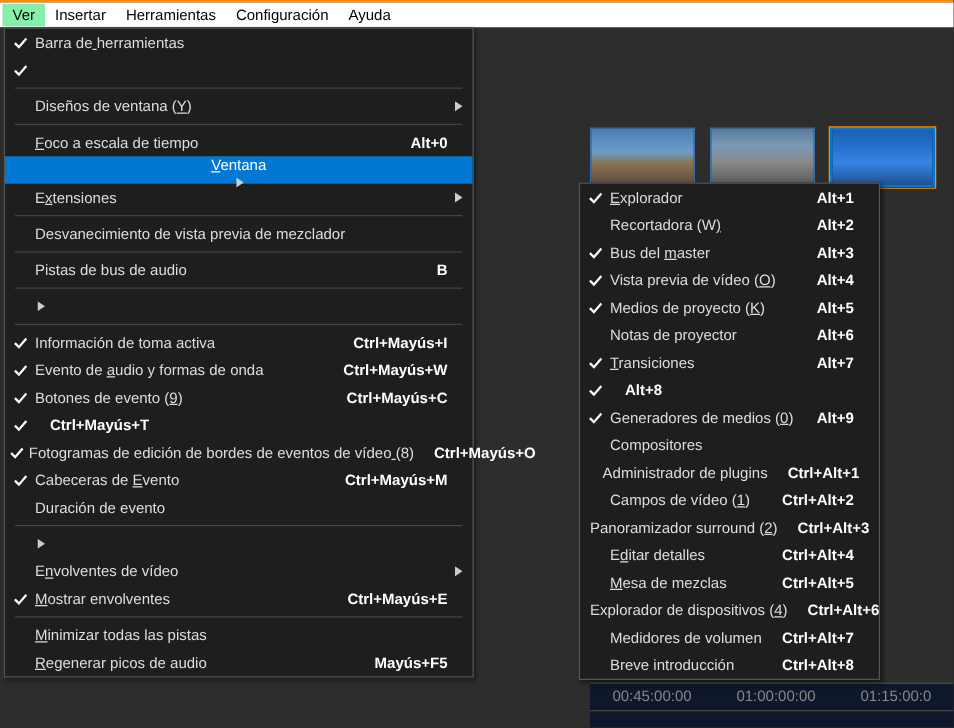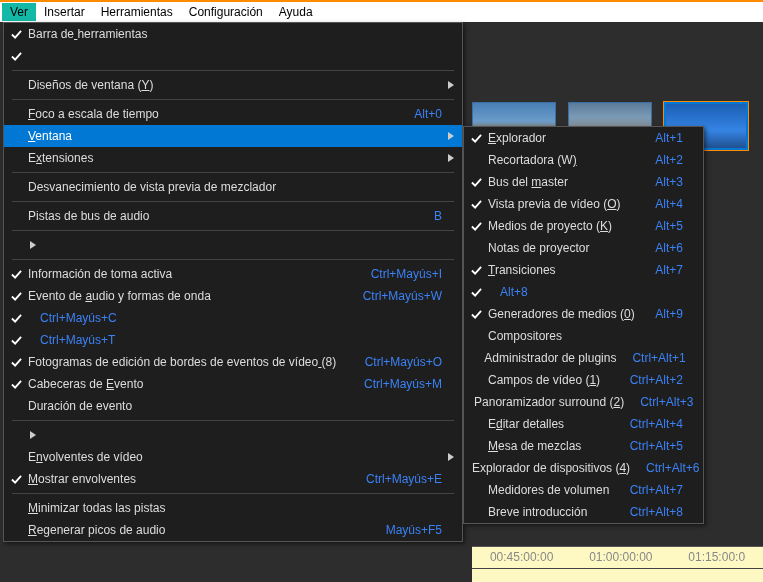--- a/index.html
+++ b/index.html
@@ -1,38 +1,38 @@
 <!DOCTYPE html>
 <html><head>
 <meta charset="utf-8">
 <style>
   * { box-sizing: border-box; margin: 0; padding: 0; font-family: "Segoe UI", Tahoma, sans-serif; font-size: 12px; }
   body { width: 763px; height: 582px; background: #2a2a2a; color: #ddd; overflow: hidden; position: relative; }
   .topbar { height: 2px; background: #ff8c00; }
   .menubar { background: #fff; color: #000; display: flex; height: 20px; align-items: center; padding-left: 2px; }
   .menubar-item { padding: 2px 8px; }
-  .menubar-item.active { background: #14b8a6; }
+  .menubar-item.active { background: #86efac; }
   .underline { text-decoration: underline; }
   .workspace { position: relative; height: calc(100% - 22px); background: #2d2d2d; }
   .thumbs { position: absolute; top: 80px; left: 472px; display: flex; gap: 12px; }
   .thumb { width: 84px; height: 48px; border: 1px solid #3a6ea5; background: linear-gradient(to bottom, #4a7fb5 0%, #6b9cc9 40%, #8b7355 60%, #5a4a3a 100%); }
   .thumb.sel { border: 2px solid #0078d4; box-shadow: 0 0 0 1px #ff8c00; }
-  .timeline { position: absolute; bottom: 0; left: 472px; right: 0; height: 36px; border-top: 1px solid #555; background: #fef9c3; color: #888; font-size: 10px; }
+  .timeline { position: absolute; bottom: 0; left: 472px; right: 0; height: 36px; border-top: 1px solid #555; background: #0f172a; color: #888; font-size: 10px; }
   .timeline-ruler { display: flex; justify-content: space-around; padding-top: 3px; }
   .timeline-track { height: 14px; border-top: 1px solid #444; margin-top: 4px; }
   .menu { position: absolute; background: #1e1e1e; border: 1px solid #555; box-shadow: 2px 2px 4px rgba(0,0,0,0.5); }
-  .menu1 { top: 0; left: 3px; width: 460px; }
-  .menu2 { top: 104px; left: 463px; width: 241px; }
+  .menu1 { top: 0; left: 3px; width: 376px; }
+  .menu2 { top: 124px; left: 463px; width: 241px; }
   .menu-item { display: flex; align-items: center; height: 22px; padding: 0 8px 0 4px; }
-  .menu-item.highlighted { background: #0078d4; color: #fff; }
+  .menu-item.highlighted { background: #0078d4; color: #fff; flex-direction: column; }
   .menu-sep { height: 1px; background: #444; margin: 3px 8px; }
   .check { width: 16px; display: flex; justify-content: center; font-size: 11px; }
   .check svg { width: 11px; height: 11px; }
   .label { flex: 1; padding-left: 4px; white-space: nowrap; }
-  .shortcut { color: #3b82f6; padding-left: 16px; white-space: nowrap; }
+  .shortcut { color: #ffffff; padding-left: 16px; white-space: nowrap; font-weight: bold; }
   .arrow { width: 12px; text-align: right; color: #ccc; }
   .menu .menu-item .arrow svg { width: 6px; height: 8px; }
   .thumb2 { background: linear-gradient(to bottom, #5a7a9a 0%, #7a9ab5 30%, #888 60%, #555 100%); }
   .thumb3 { background: linear-gradient(to bottom, #1a5fb4 0%, #3584e4 60%, #205090 100%); }
 </style>
 </head>
 <body>
 
 <div class="topbar"></div>
 <div class="menubar" id="menubar">
@@ -144,20 +144,21 @@
         <span class="label">Evento de <span class="underline">a</span>udio y formas de onda</span>
         <span class="shortcut">Ctrl+Mayús+W</span>
         <span class="arrow"></span>
       </div>
       <div class="menu-item">
         <span class="check">
           <svg viewBox="0 0 12 12">
             <path d="M1 6 L4.5 9.5 L11 2" stroke="#fff" stroke-width="2" fill="none"></path>
           </svg>
         </span>
+        <span class="label">Botones de evento (<span class="underline">9</span>)</span>
         <span class="shortcut">Ctrl+Mayús+C</span>
         <span class="arrow"></span>
       </div>
       <div class="menu-item">
         <span class="check">
           <svg viewBox="0 0 12 12">
             <path d="M1 6 L4.5 9.5 L11 2" stroke="#fff" stroke-width="2" fill="none"></path>
           </svg>
         </span>
         <span class="shortcut">Ctrl+Mayús+T</span>

